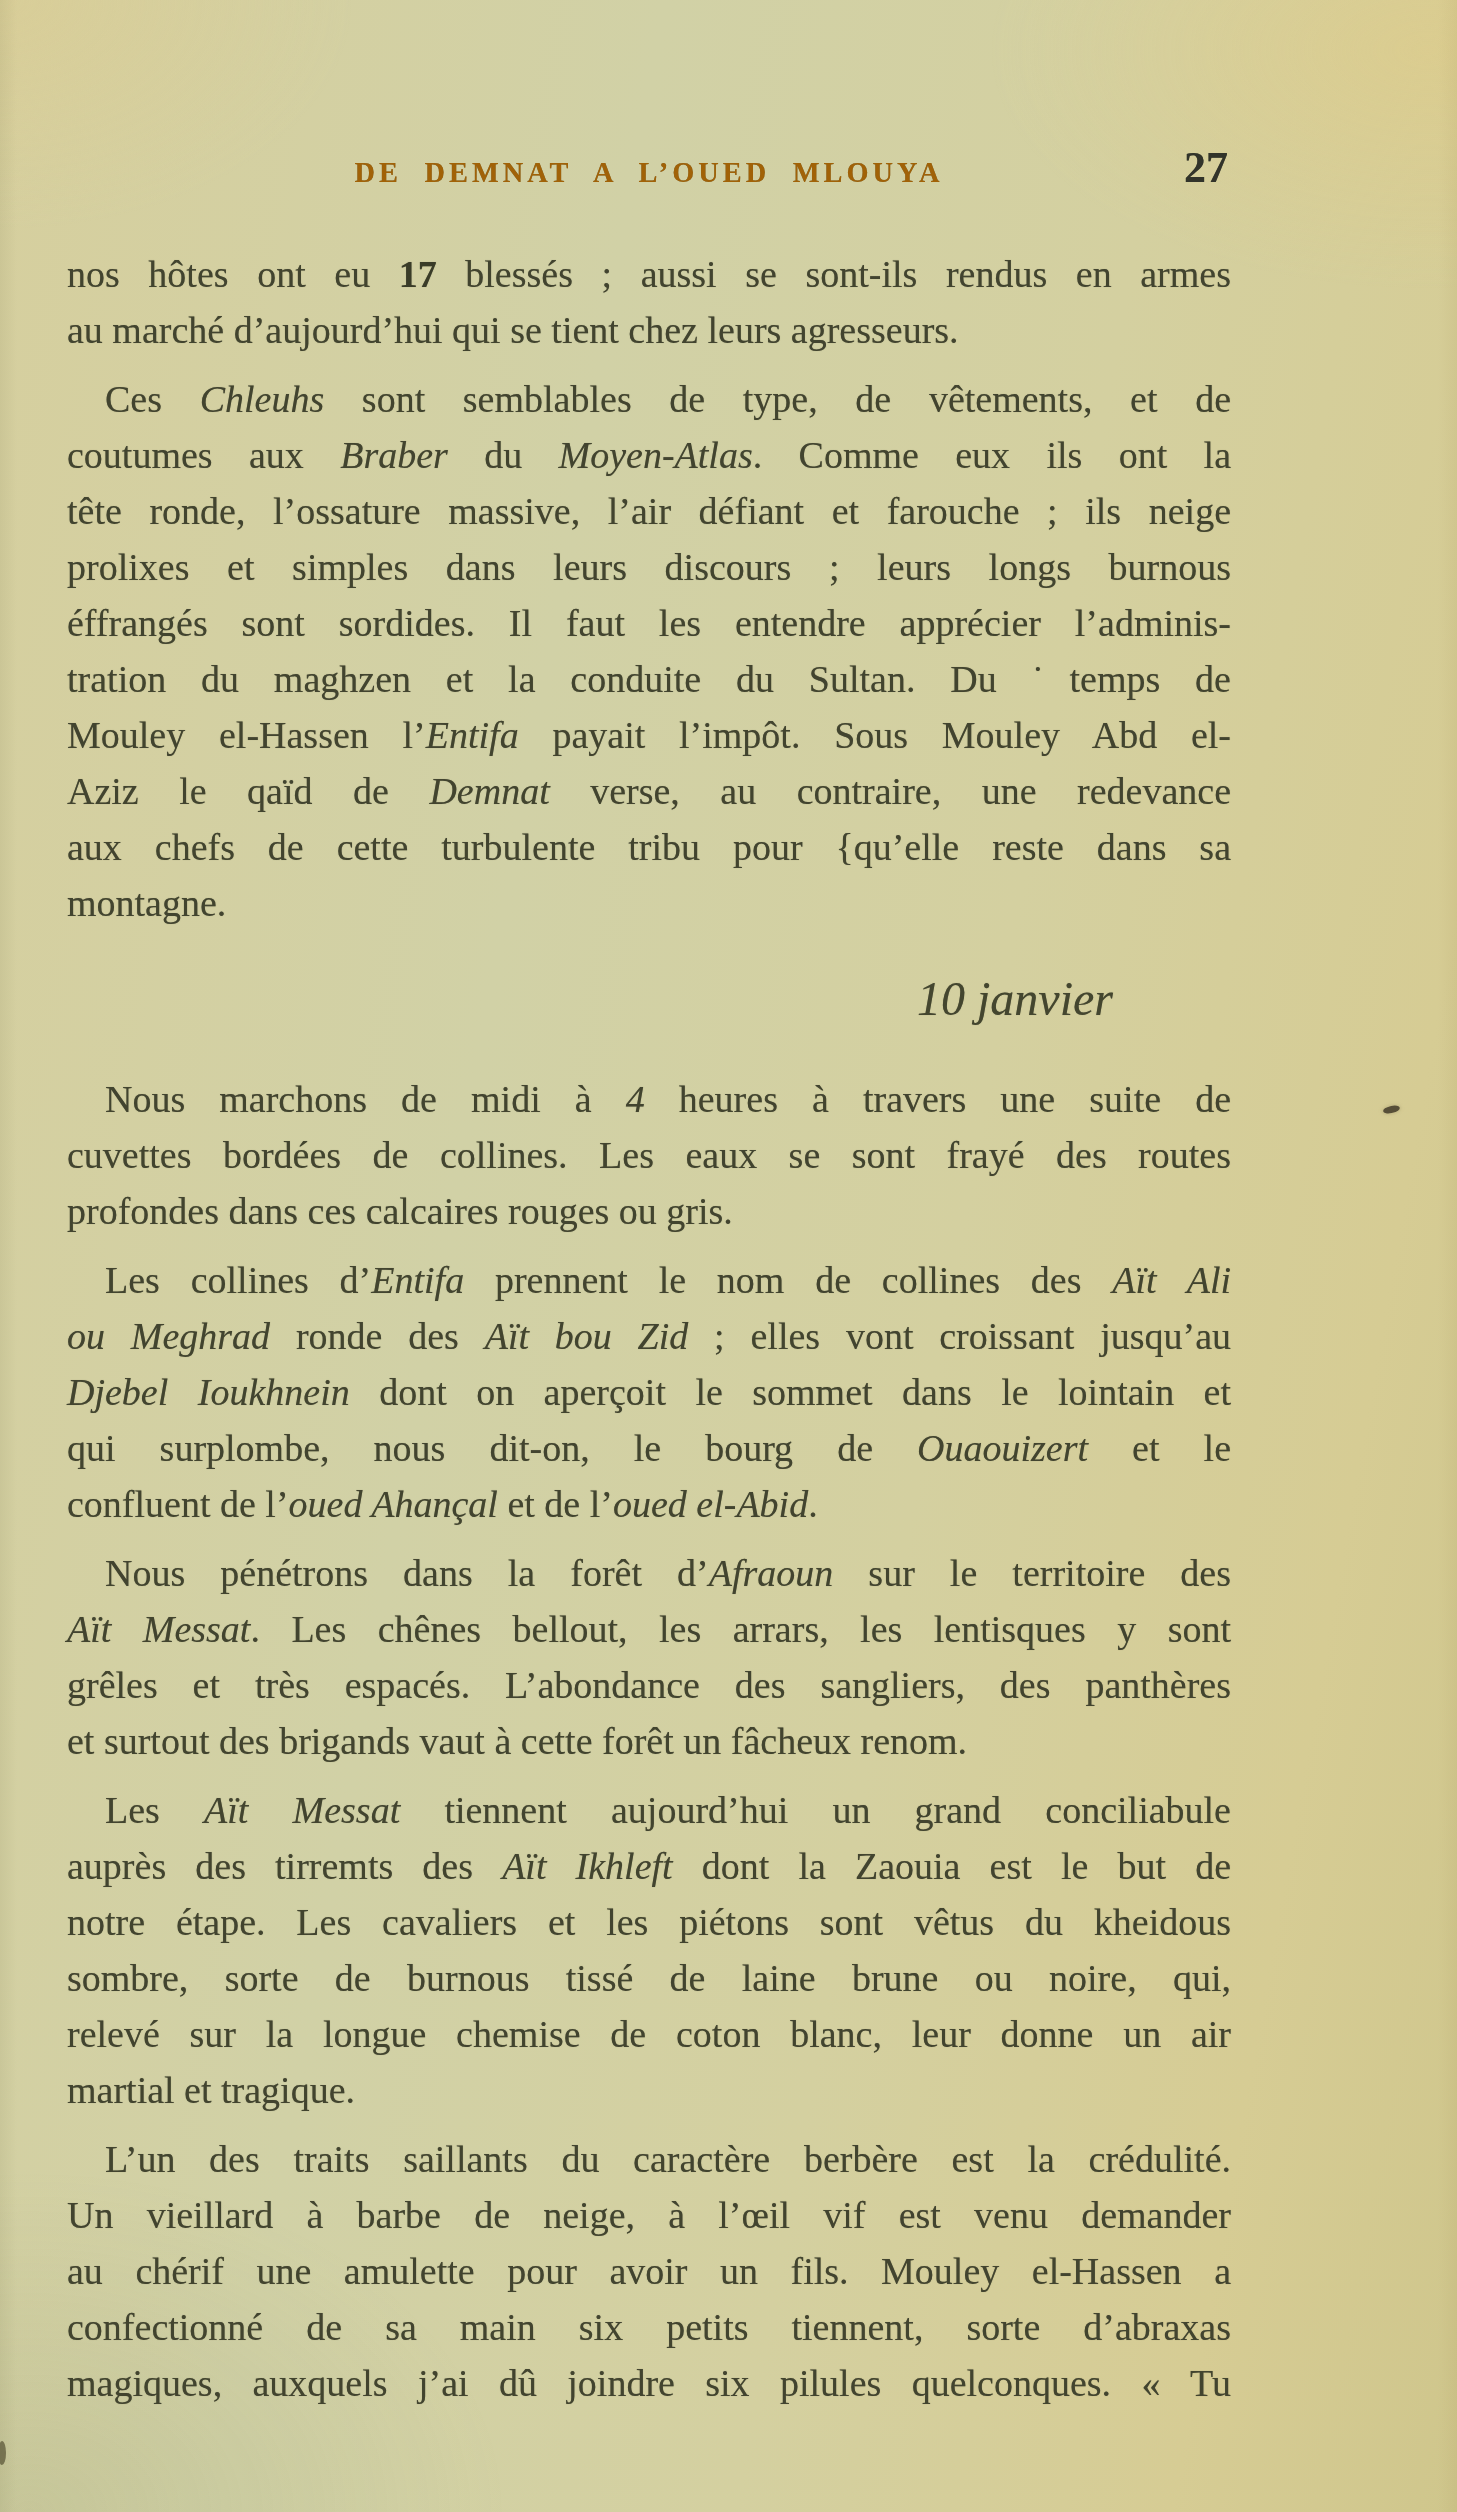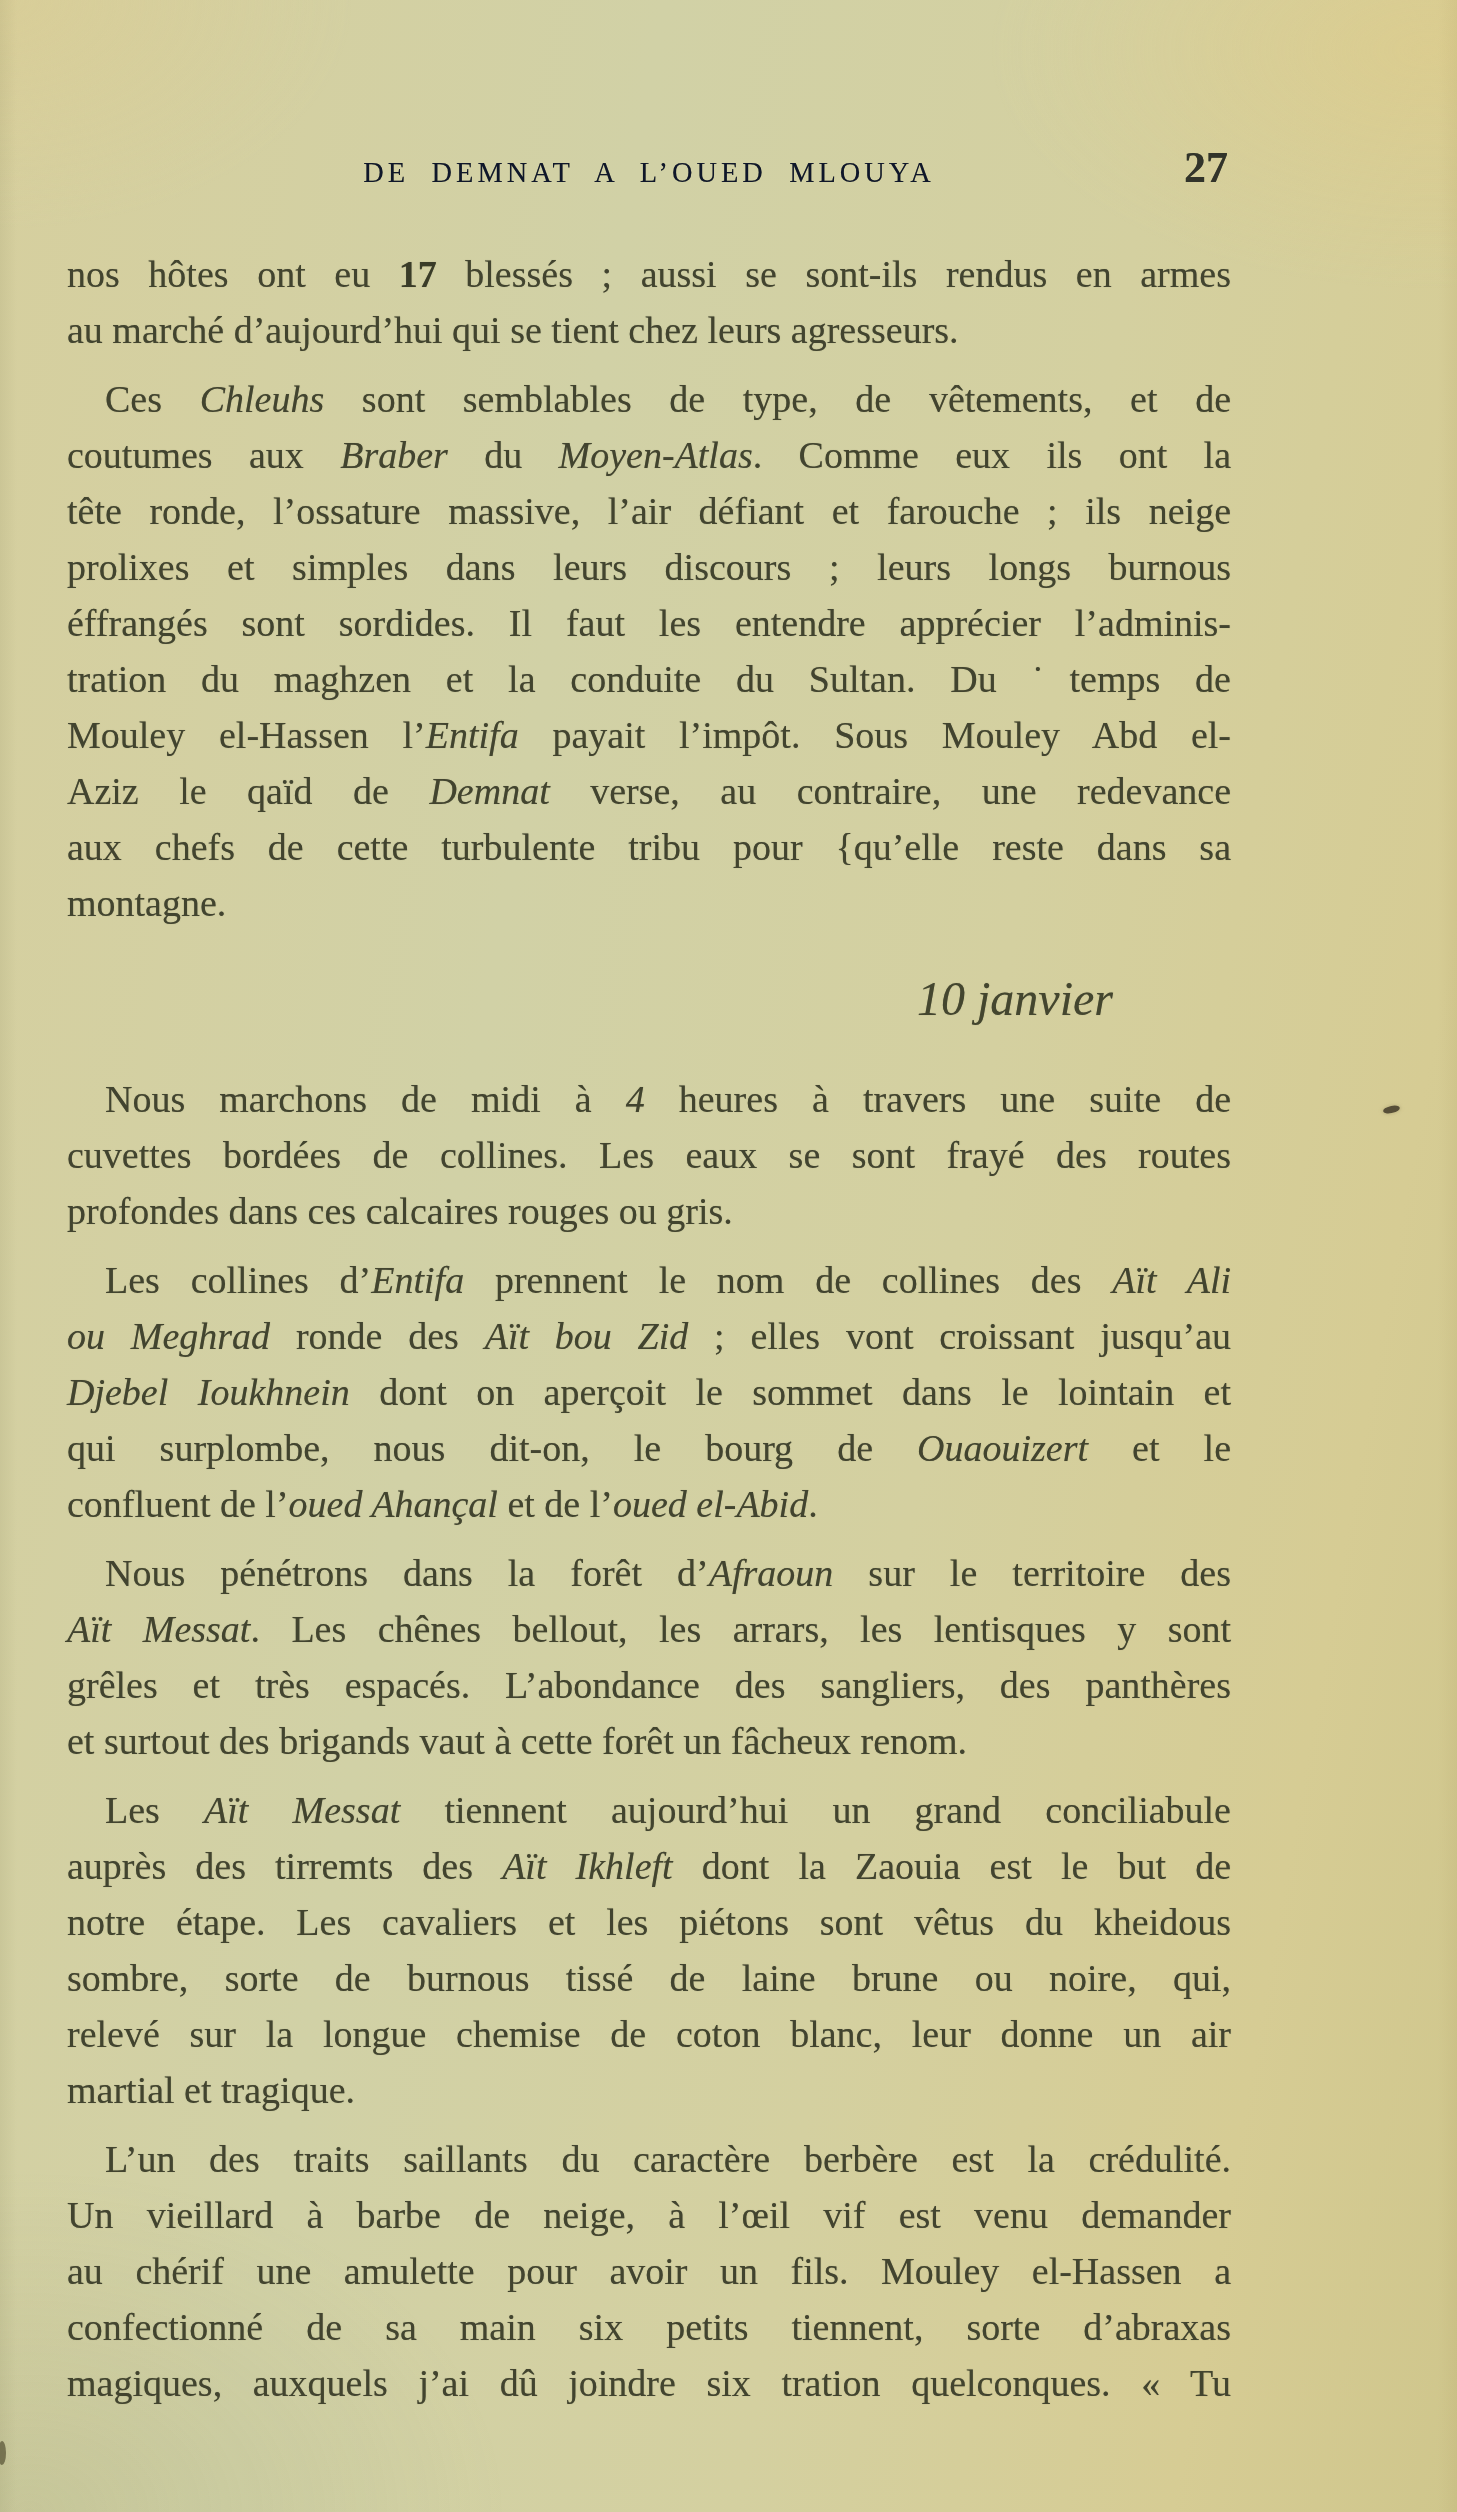--- a/index.html
+++ b/index.html
@@ -13,22 +13,22 @@
       linear-gradient(100deg,#d6cf9e 0%,#d1d1a6 35%,#d4d0a0 62%,#d6cc94 85%,#cfc68c 100%);
   }
   .sheet{position:absolute;inset:0;}
   
   .page-header{
     position:absolute;left:54px;top:149px;width:1190px;height:51px;
     color:#3a3c2a;
   }
   .running-title{
     position:absolute;left:0;right:0;top:8px;text-align:center;
-    font-size:28.4px;font-weight:400;letter-spacing:4px;word-spacing:11.4px;
-    color:#0f172a;text-shadow:0 0 0.6px rgba(58,60,42,.55);
+    font-size:28.4px;font-weight:700;letter-spacing:4px;word-spacing:11.4px;
+    color:#a16207;text-shadow:0 0 0.6px rgba(58,60,42,.55);
     white-space:nowrap;
   }
   .page-number{
     position:absolute;right:16px;top:-6.8px;
     font-size:44px;font-weight:700;color:#32342a;
     text-shadow:0 0 0.6px rgba(50,52,40,.6);
   }
   
   .page-body{
     position:absolute;left:54px;top:233px;width:1190px;
@@ -129,20 +129,20 @@
         <span class="line"><span>notre étape. Les cavaliers et les piétons sont vêtus du kheidous</span></span>
         <span class="line"><span>sombre, sorte de burnous tissé de laine brune ou noire, qui,</span></span>
         <span class="line"><span>relevé sur la longue chemise de coton blanc, leur donne un air</span></span>
         <span class="line last"><span>martial et tragique.</span></span>
       </p>
       <p class="para indent">
         <span class="line"><span>L’un des traits saillants du caractère berbère est la crédulité.</span></span>
         <span class="line"><span>Un vieillard à barbe de neige, à l’œil vif est venu demander</span></span>
         <span class="line"><span>au chérif une amulette pour avoir un fils. Mouley el-Hassen a</span></span>
         <span class="line"><span>confectionné de sa main six petits tiennent, sorte d’abraxas</span></span>
-        <span class="line"><span>magiques, auxquels j’ai dû joindre six tration quelconques. « Tu</span></span>
+        <span class="line"><span>magiques, auxquels j’ai dû joindre six pilules quelconques. « Tu</span></span>
       </p>
     </div>
 
   <div class="speck-1"></div>
   <div class="speck-2"></div>
 </div>
 
 
 </body></html>

